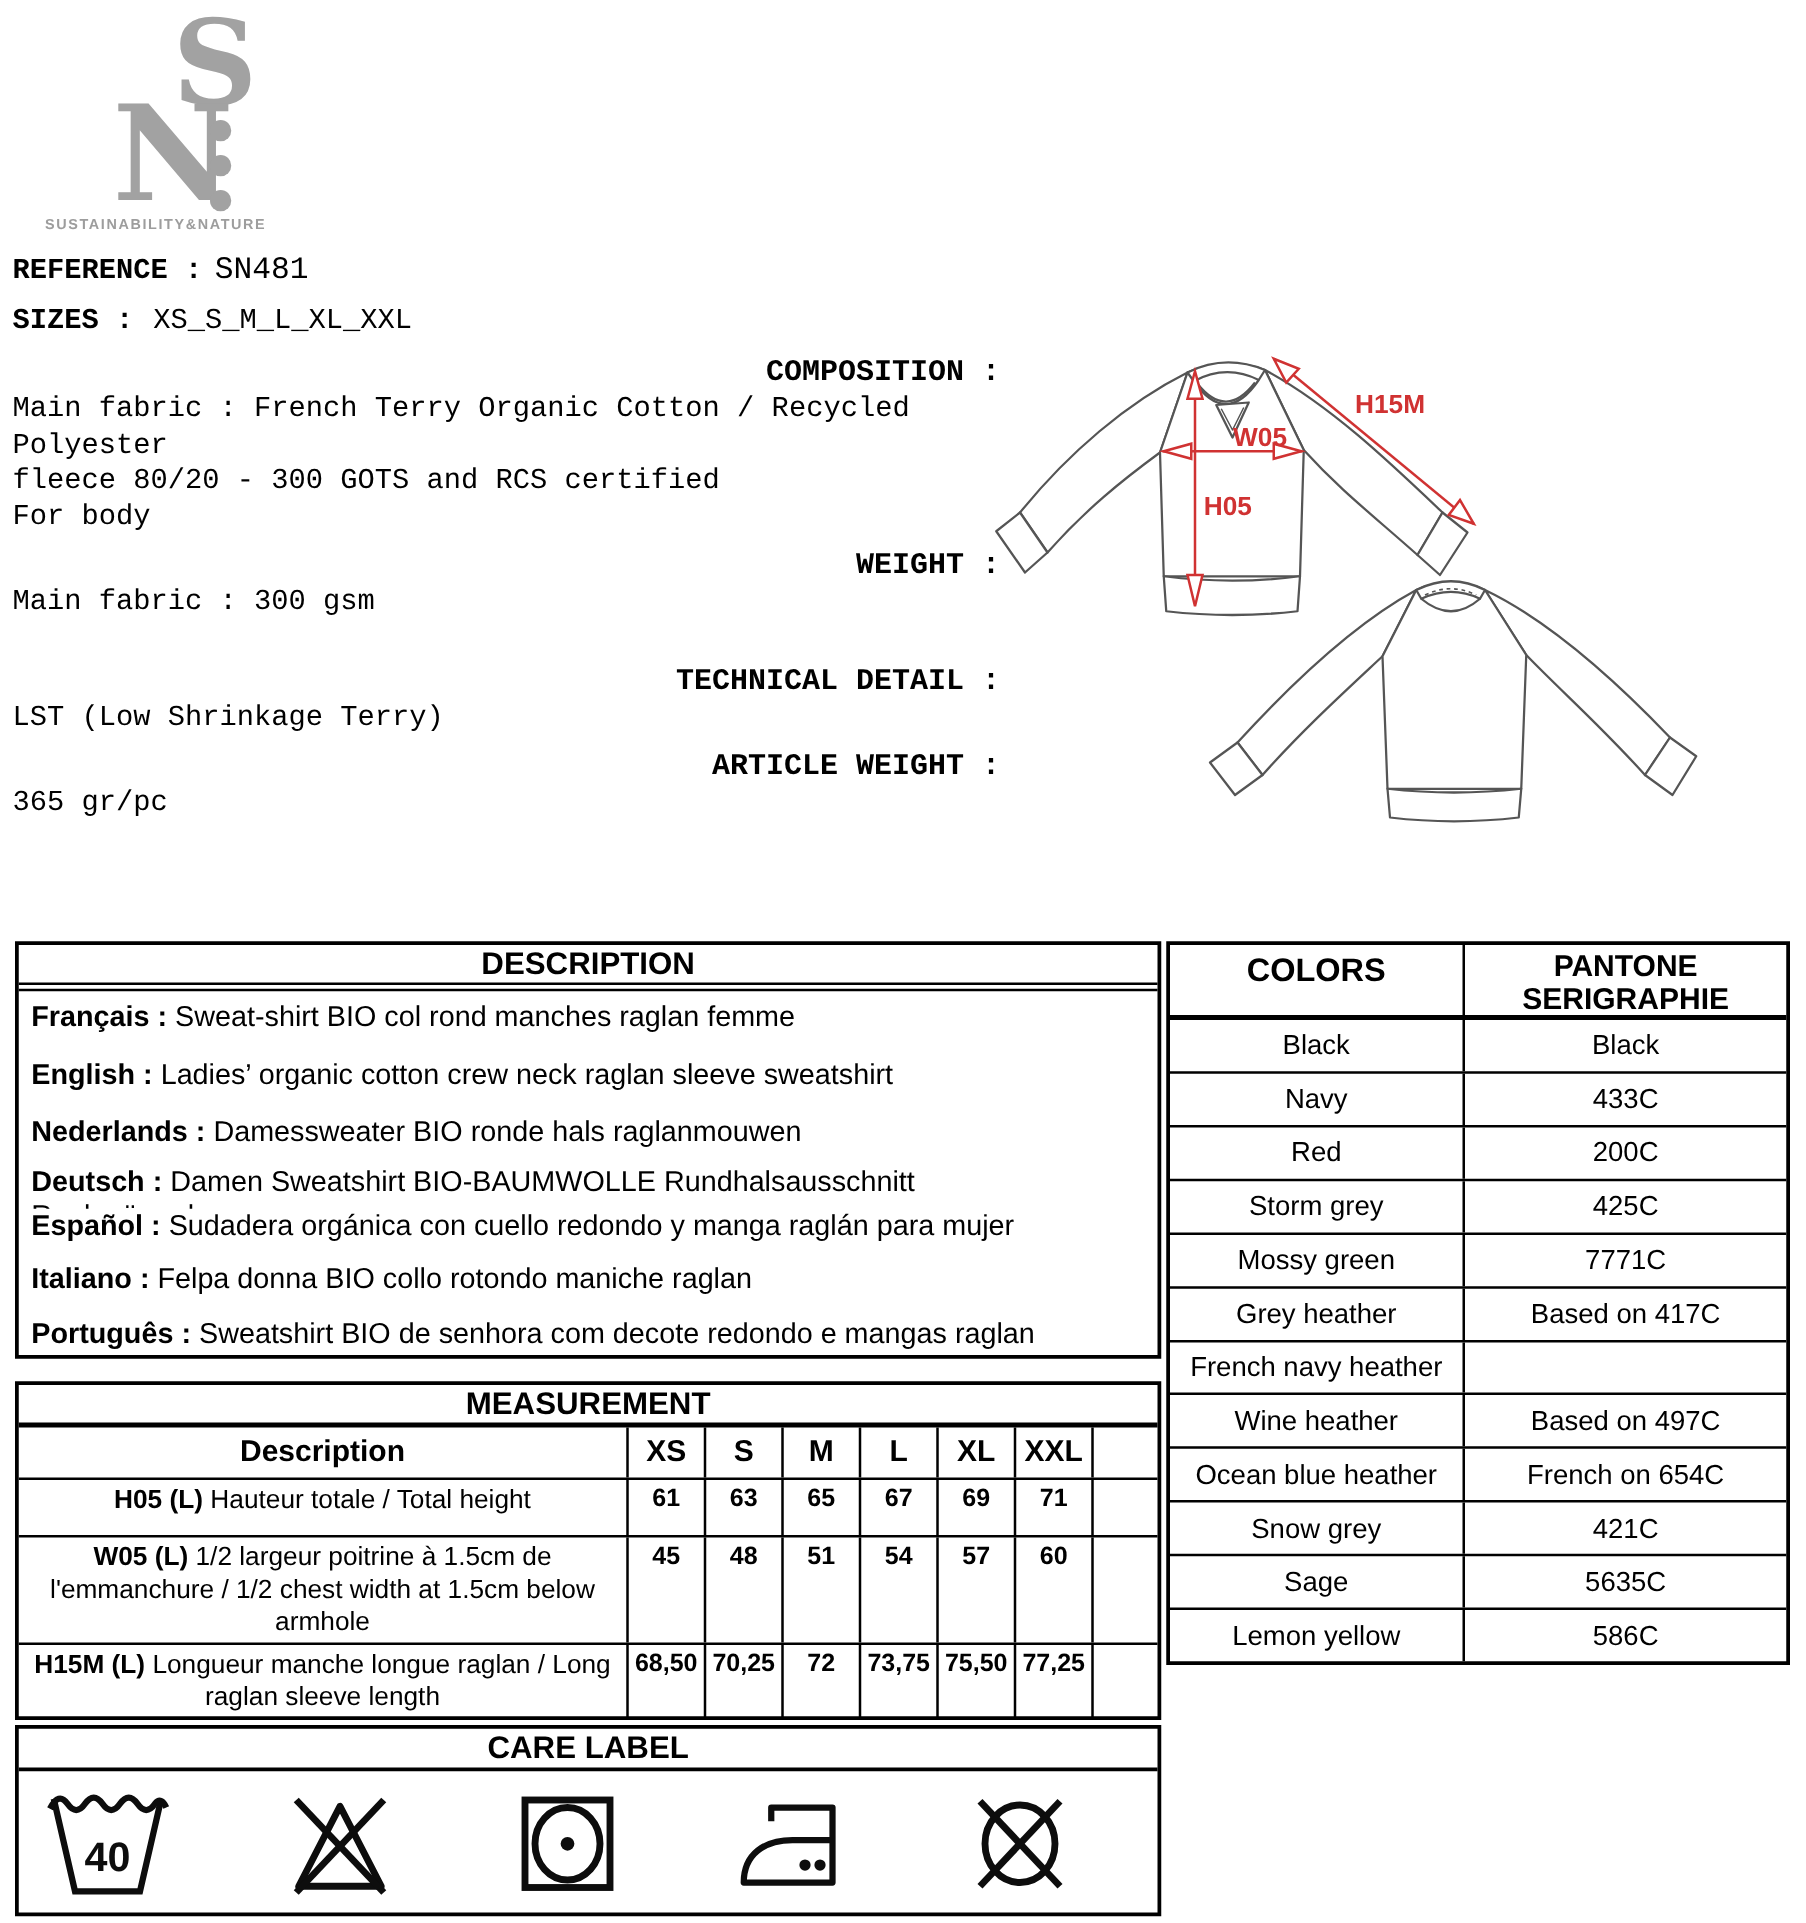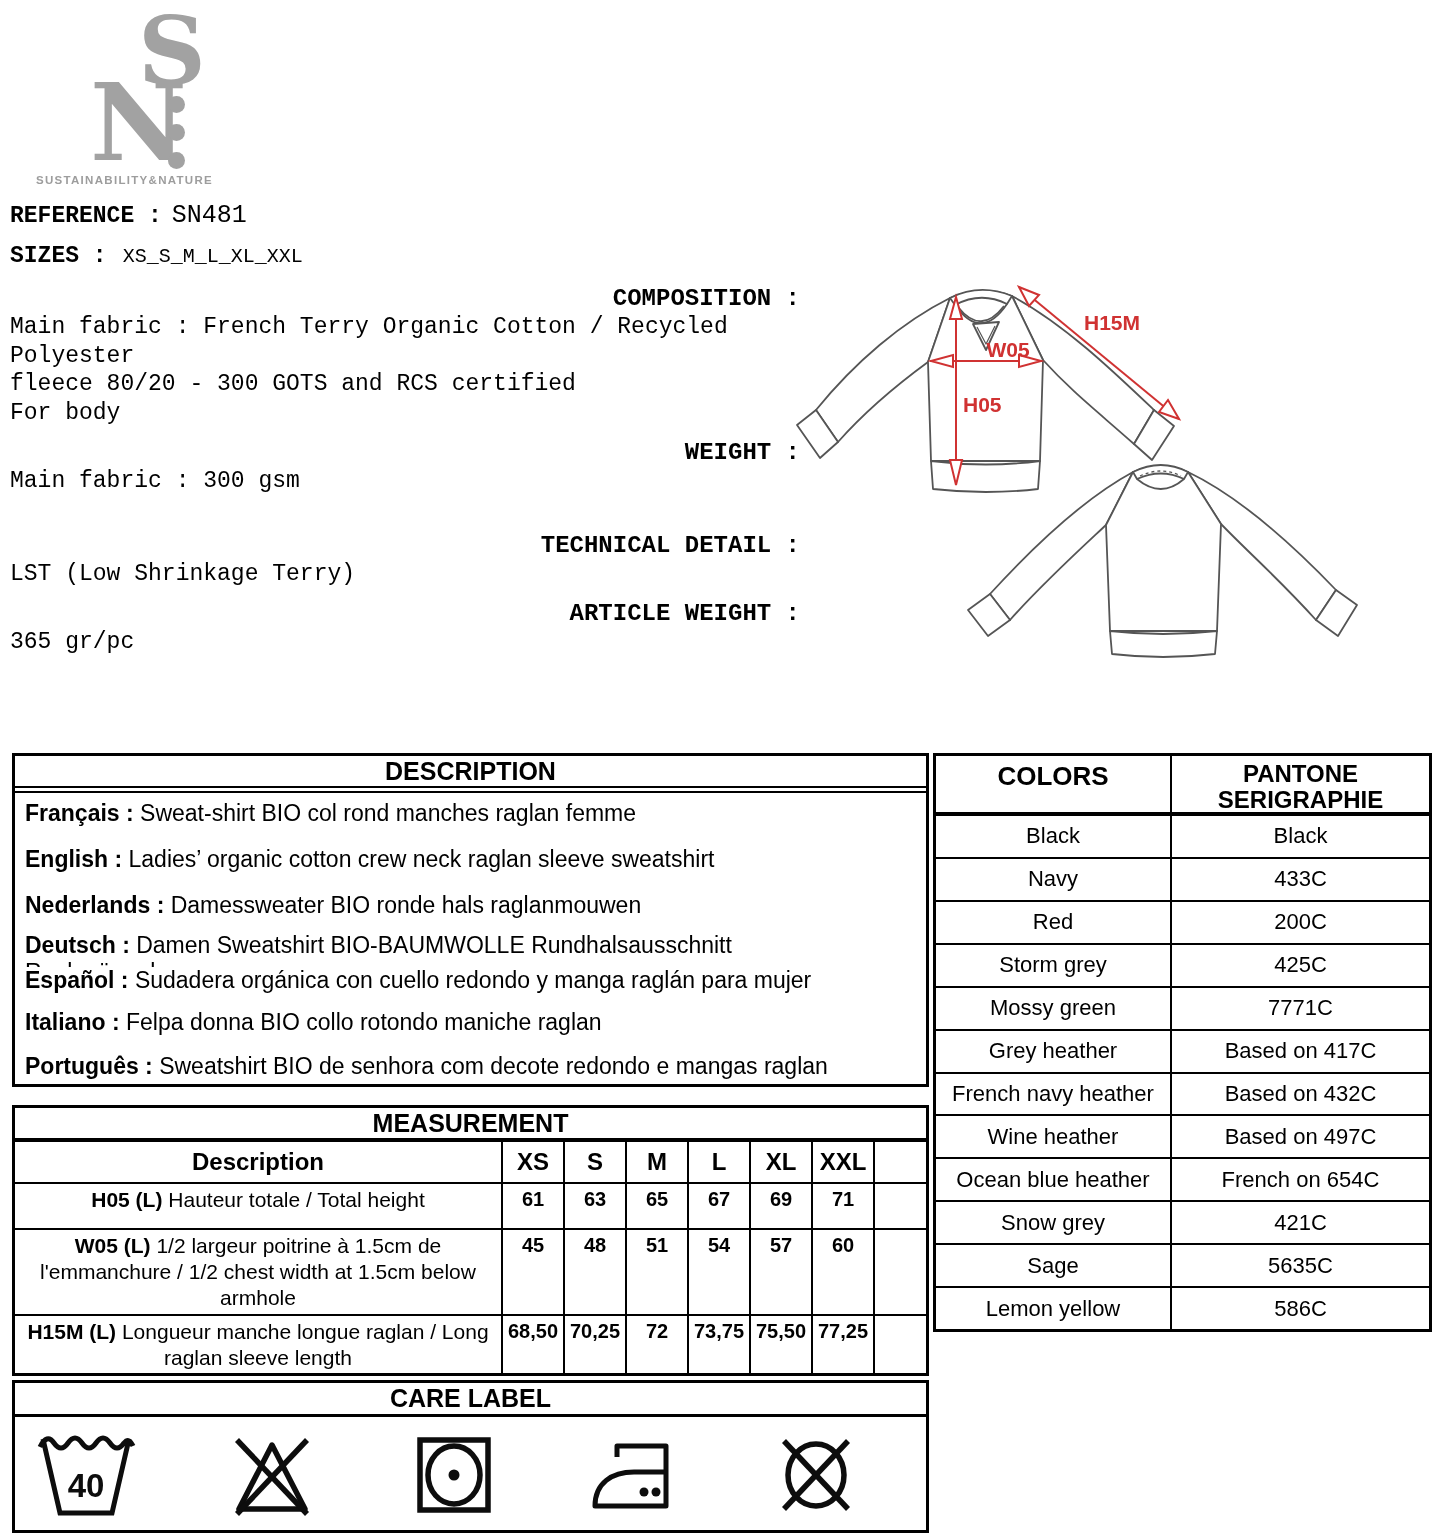--- a/index.html
+++ b/index.html
@@ -16,21 +16,21 @@
   .logo-dot{width:17px;height:17px;border-radius:50%;background:#a2a2a2;}
   .logo-tagline{position:absolute;left:0;top:164px;width:240px;font-size:11.5px;font-weight:bold;
           letter-spacing:1.3px;color:#9d9d9d;white-space:nowrap;}
 
   
   .info{position:absolute;left:10px;top:201px;width:790px;font-family:Liberation Mono, monospace;}
   .inline-lbl{font-weight:bold;font-size:23px;}
   .ref-row{line-height:30px;}
   .ref-val{font-size:25px;margin-left:10px;}
   .sizes-row{line-height:34px;margin-top:6px;}
-  .sizes-val{font-size:20px;margin-left:16px;}
+  .sizes-val{font-size:23px;margin-left:16px;}
   .sec-label{font-size:24px;font-weight:bold;line-height:28px;text-align:right;}
   .body-line{font-size:23px;line-height:28.5px;} .mt12{margin-top:12px;} .mt36{margin-top:36px;} .mt10{margin-top:10px;}
 
   
   .diagram{position:absolute;left:770px;top:248px;}
 
   
   .tbl-title{display:flex;align-items:center;justify-content:center;font-weight:bold;font-size:25px;
              box-sizing:border-box;}
 
@@ -314,21 +314,20 @@
     <div class="c-row">
       <div>Mossy green</div>
       <div>7771C</div>
     </div>
     <div class="c-row">
       <div>Grey heather</div>
       <div>Based on 417C</div>
     </div>
     <div class="c-row">
       <div>French navy heather</div>
-      <div>Based on 432C</div>
     </div>
     <div class="c-row">
       <div>Wine heather</div>
       <div>Based on 497C</div>
     </div>
     <div class="c-row">
       <div>Ocean blue heather</div>
       <div>French on 654C</div>
     </div>
     <div class="c-row">

